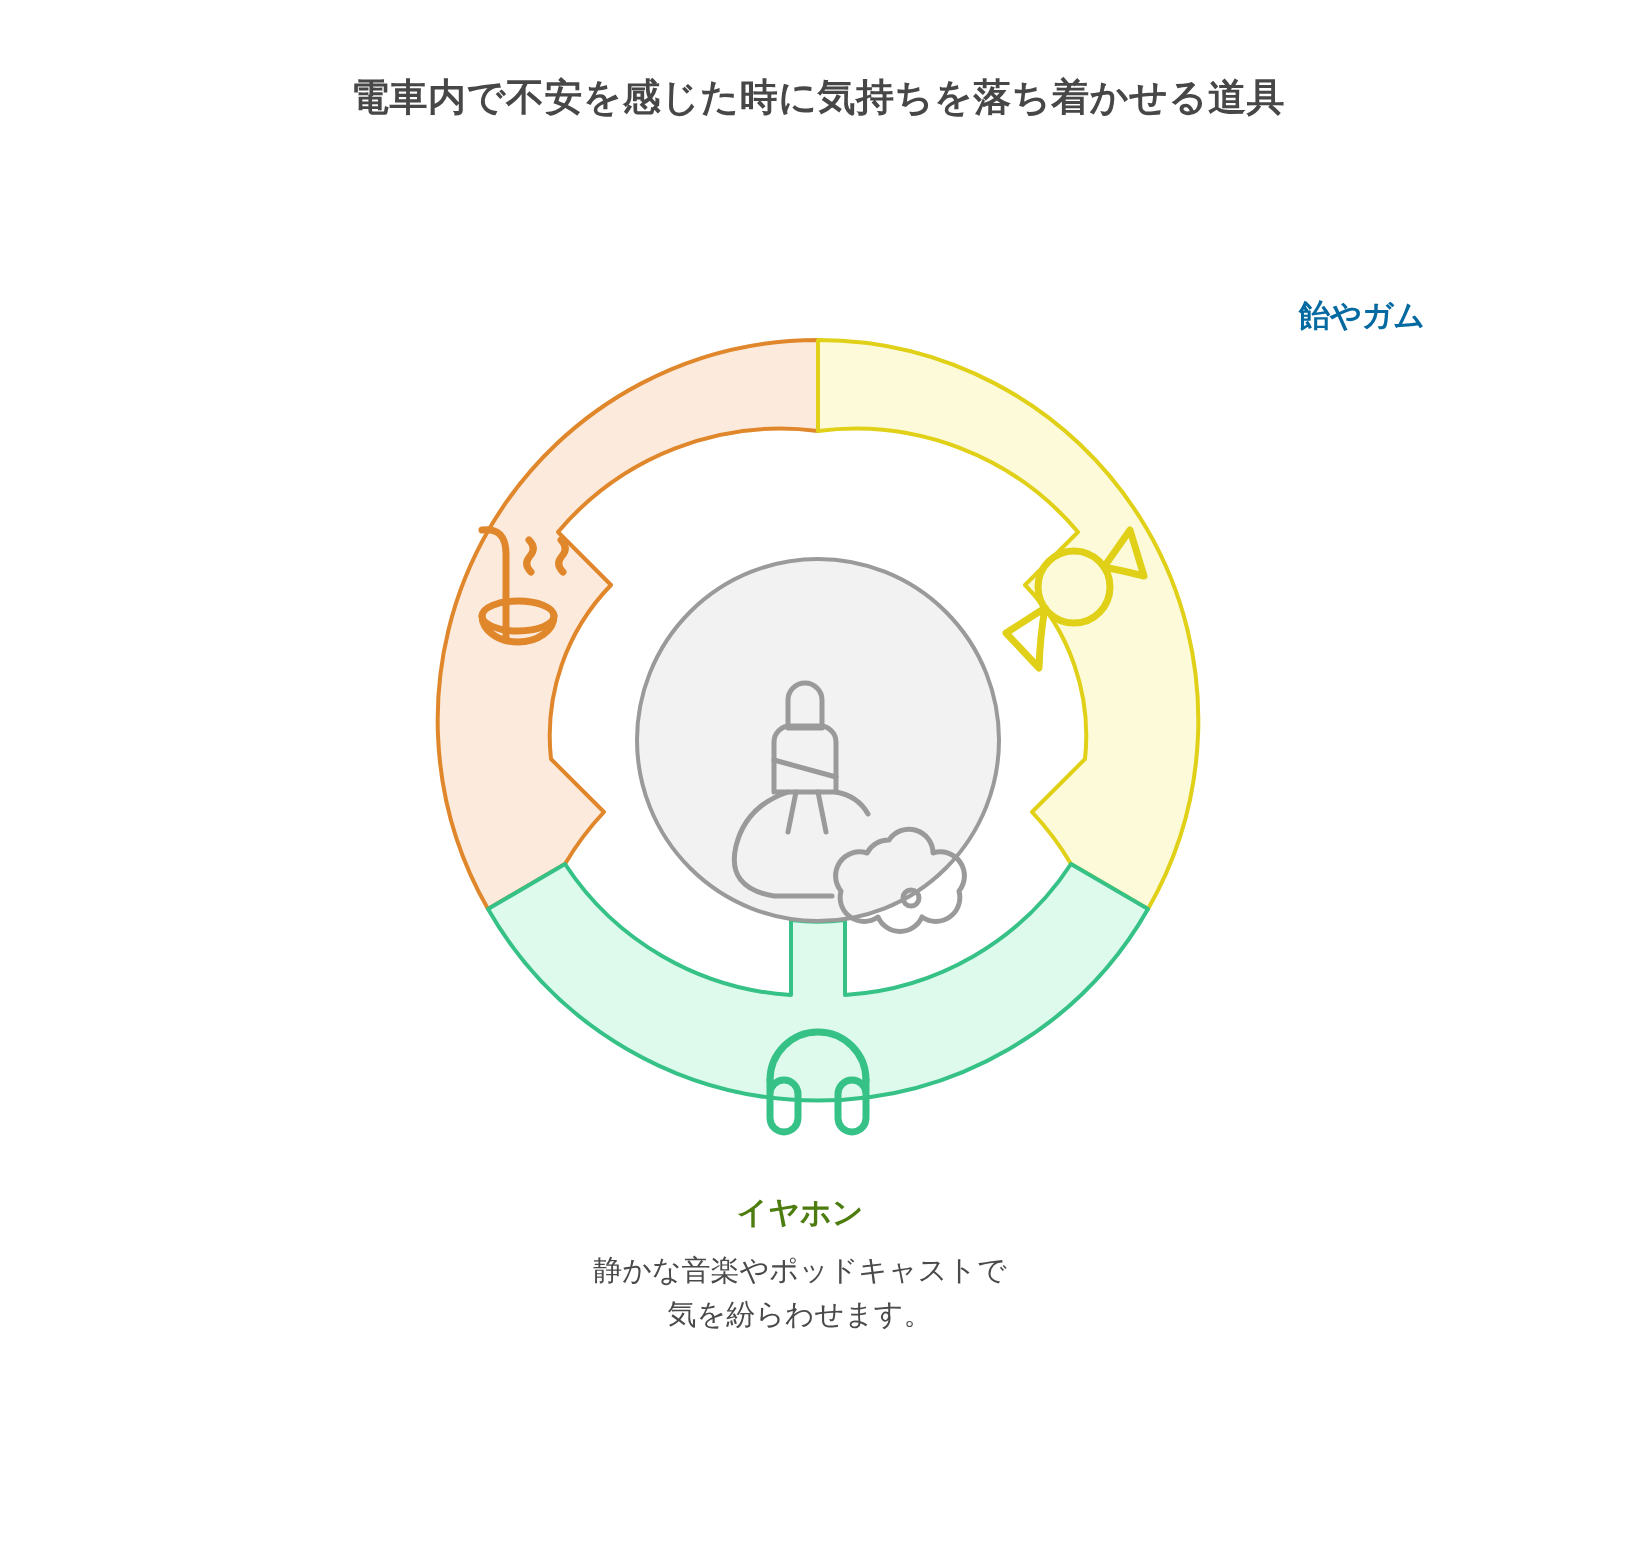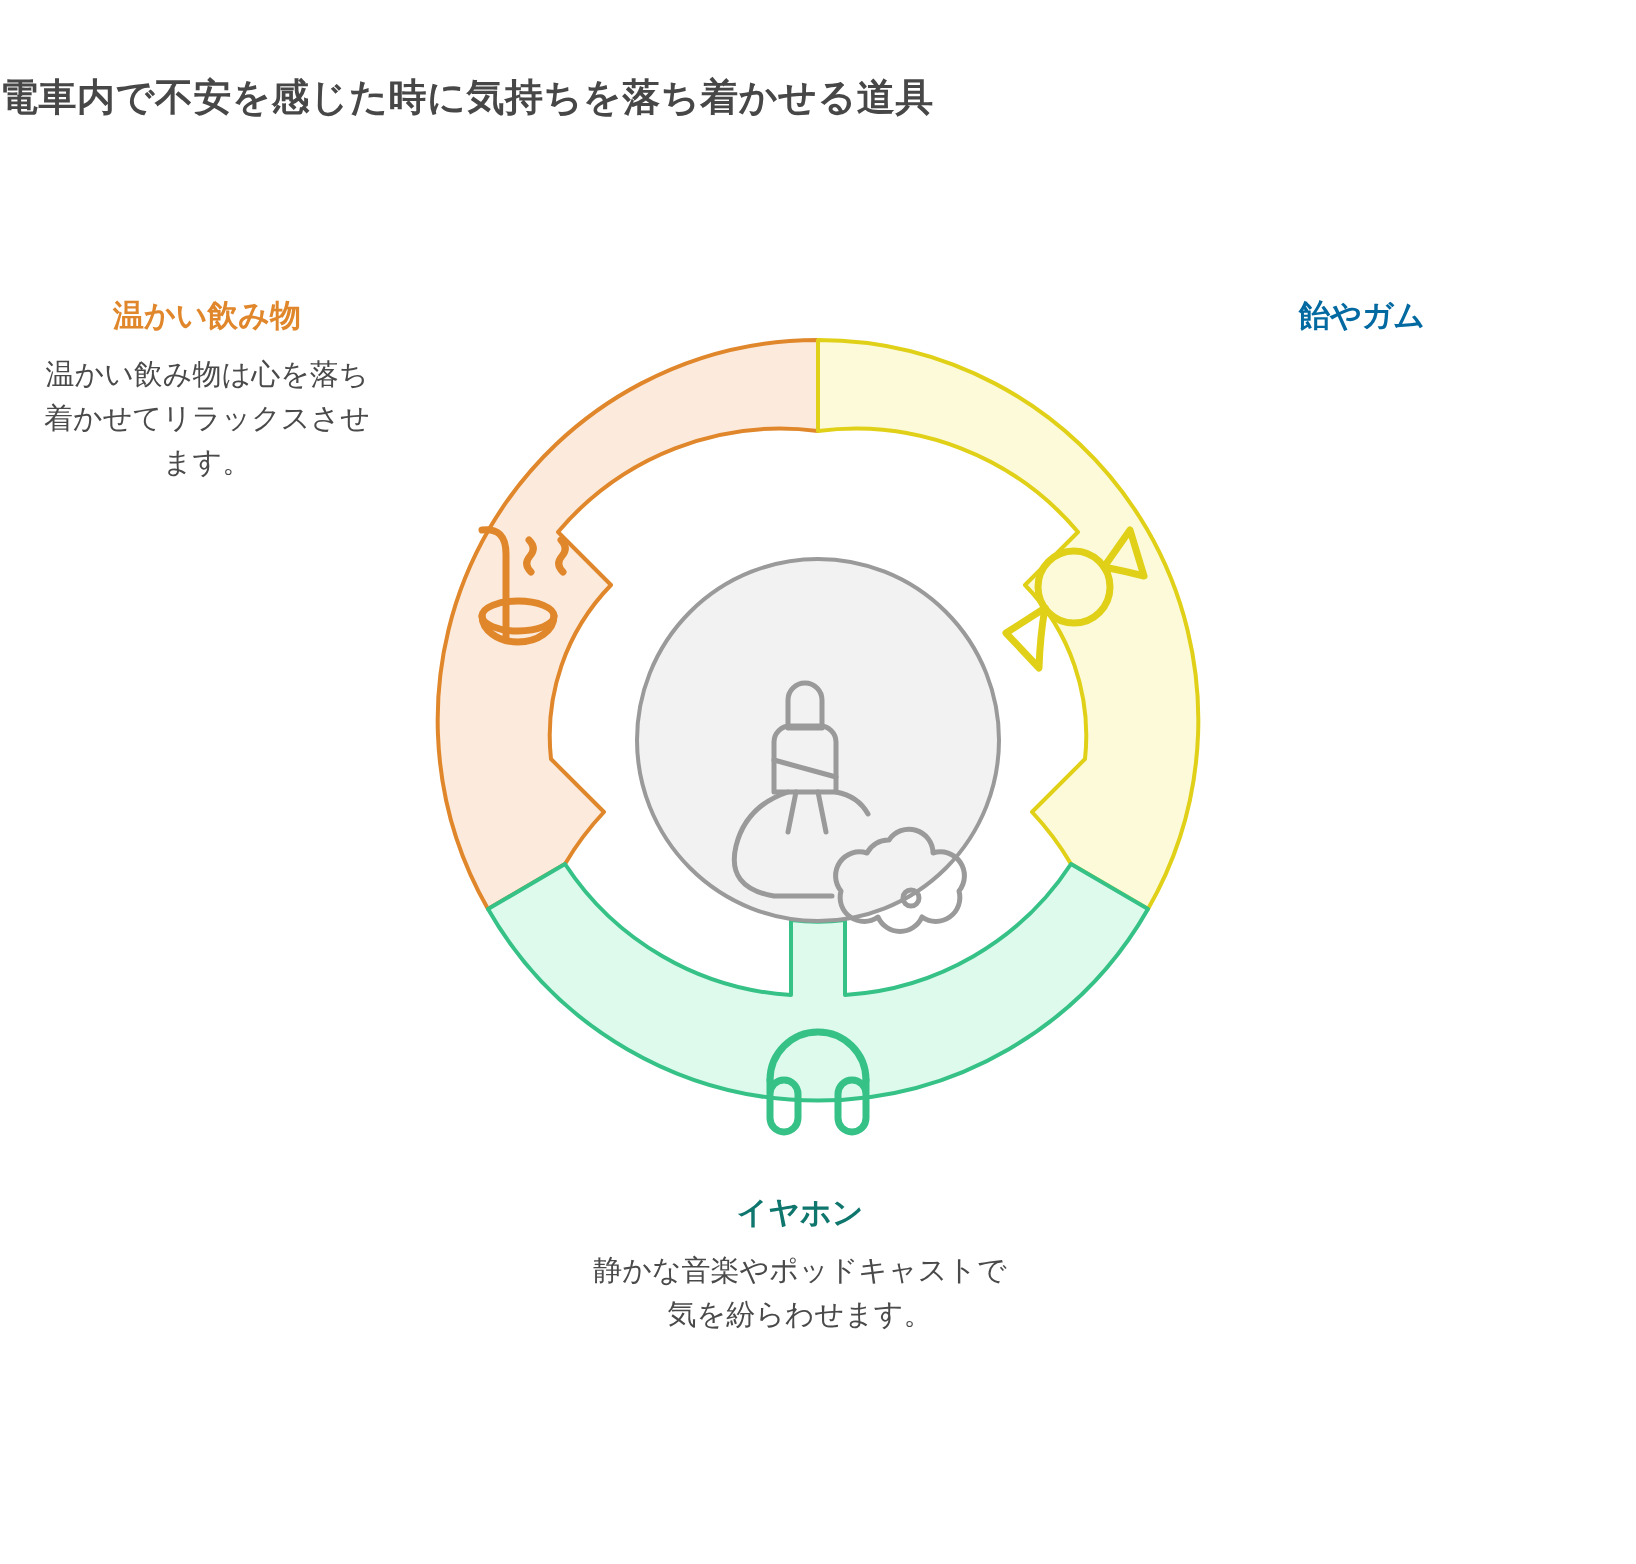--- a/index.html
+++ b/index.html
@@ -21,20 +21,21 @@
     height: 1564px;
     background: #ffffff;
   }
 
   
   .title {
     position: absolute;
     top: 74px;
     left: 0;
     width: 1636px;
+    text-align: center;
     font-size: 38px;
     font-weight: 700;
     color: #474747;
     letter-spacing: 0.5px;
     line-height: 1.25;
   }
 
   
   #wheel {
     position: absolute;
@@ -169,27 +170,23 @@
                    a 24 24 0 0 1 -44 0
                    a 24 24 0 0 1 -37 -26
                    a 24 24 0 0 1 26 -38
                    a 24 24 0 0 1 22 -13 Z"></path>
           <circle cx="593" cy="618" r="8"></circle>
         </g>
       </g>
     </g>
   </svg>
 
-  <div class="label-block" id="block-left">
-    <div class="label-heading" style="color:#e0872c">温かい飲み物</div>
-    <div class="label-desc">温かい飲み物は心を落ち着かせてリラックスさせます。</div>
-  </div>
 
   <div class="label-block" id="block-right">
     <div class="label-heading" style="color:#0369a1">飴やガム</div>
   </div>
 
   <div class="label-block" id="block-bottom">
-    <div class="label-heading" style="color:#0f766e">イヤホン</div>
+    <div class="label-heading" style="color:#4d7c0f">イヤホン</div>
     <div class="label-desc">静かな音楽やポッドキャストで気を紛らわせます。</div>
   </div>
 
 </div>
 
 </body></html>

